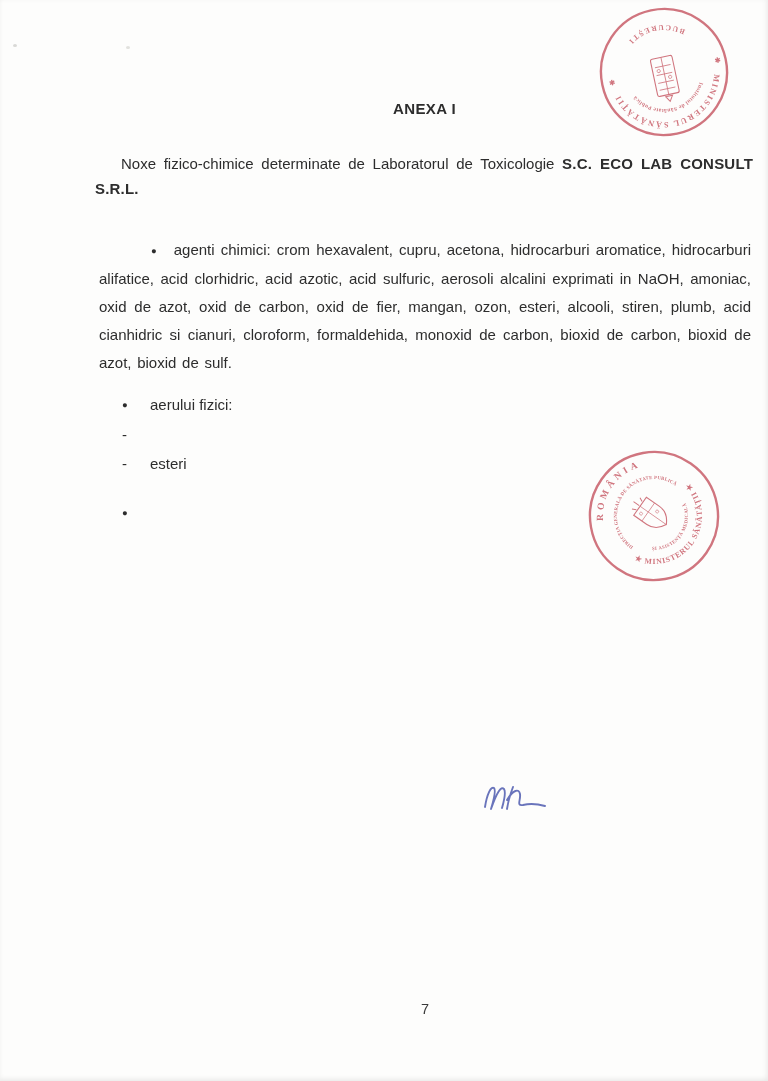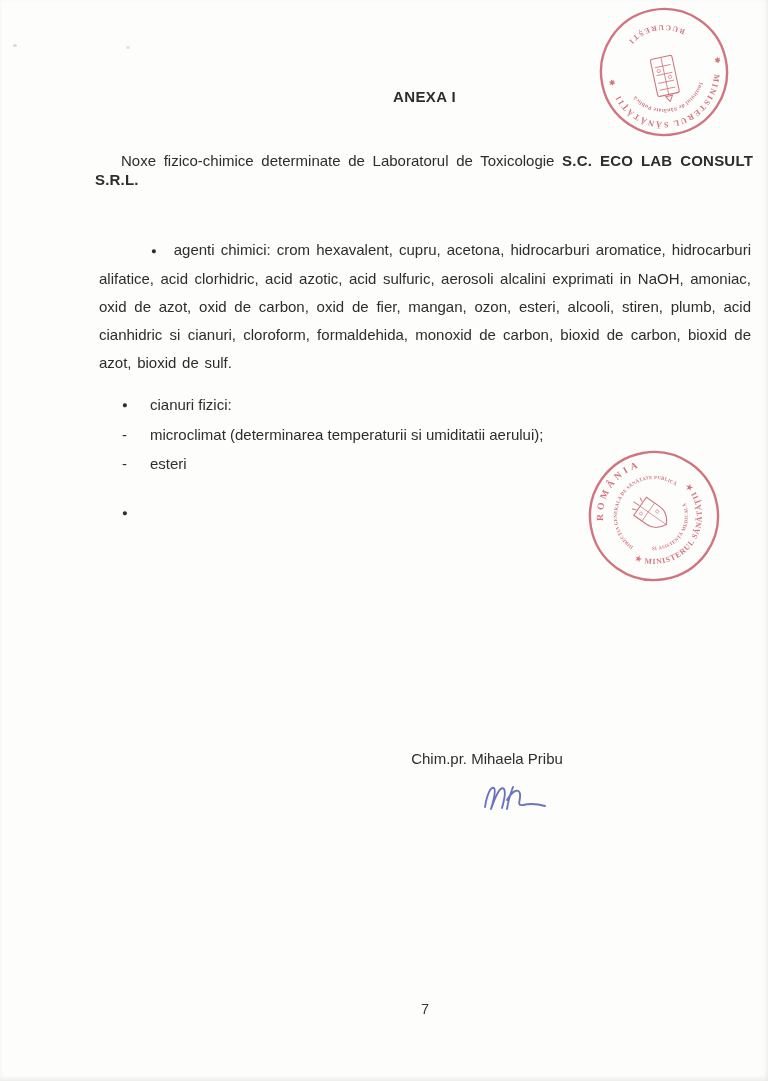--- a/index.html
+++ b/index.html
@@ -12,27 +12,27 @@
     font-family:"Liberation Sans","DejaVu Sans",sans-serif;
     color:#2d2d2d;
     box-shadow:inset 0 -3px 4px rgba(0,0,0,.05), inset -3px 0 4px rgba(0,0,0,.035);
   }
   .speck{position:absolute;background:#d9d9d6;border-radius:50%;width:4px;height:3px;}
   .s1{left:13px;top:44px;}
   .s2{left:126px;top:46px;opacity:.8;}
 
   .title{
     position:absolute;top:84px;left:95px;right:14px;
-    margin:4px;text-align:center;
+    margin:16px;text-align:center;
     font-size:15px;font-weight:bold;letter-spacing:.4px;
   }
   .intro{
     position:absolute;top:151px;left:95px;right:15px;
     margin:0;text-align:justify;text-indent:26px;
-    font-size:15px;line-height:19px;word-spacing:1.5px;
+    font-size:15px;line-height:25px;word-spacing:1.5px;
   }
   .intro b{letter-spacing:.2px;}
   .chem{
     position:absolute;top:232px;left:95px;right:13px;
     margin:4px;text-align:justify;text-indent:26px;
     font-size:15px;line-height:28.2px;word-spacing:1.5px;
   }
   .bullet{
     display:inline-block;font-size:9.5px;vertical-align:1.5px;
   }
@@ -98,25 +98,24 @@
   <p class="intro">
     <span>Noxe fizico-chimice determinate de Laboratorul de Toxicologie</span>
     <b>S.C. ECO LAB CONSULT S.R.L.</b>
   </p>
 
   <p class="chem"><span class="bullet">●</span><span>agenti chimici: crom hexavalent, cupru, acetona, hidrocarburi aromatice, hidrocarburi alifatice, acid clorhidric, acid azotic, acid sulfuric, aerosoli alcalini exprimati in NaOH, amoniac, oxid de azot, oxid de carbon, oxid de fier, mangan, ozon, esteri, alcooli, stiren, plumb, acid cianhidric si cianuri, cloroform, formaldehida, monoxid de carbon, bioxid de carbon, bioxid de azot, bioxid de sulf.</span></p>
 
   <div class="phys">
     <div class="row">
       <span class="marker bullet">●</span>
-      <span>cianuri fizici:</span>
+      <span>aerului fizici:</span>
     </div>
     <div class="row">
       <span class="marker">-</span>
-      <span>microclimat (determinarea temperaturii si umiditatii aerului);</span>
     </div>
     <div class="row">
       <span class="marker">-</span>
       <span>esteri</span>
     </div>
   </div>
 
   <div class="dustrow">
     <div class="row">
       <span class="marker bullet">●</span>
@@ -148,21 +147,20 @@
         <path d="M59 53 h22 v16 c0 9 -7 14 -11 16 c-4 -2 -11 -7 -11 -16 z" stroke-width="1.1"></path>
         <path d="M70 53 v32 M59 63 h22" stroke-width=".7"></path>
         <path d="M63 48 l2 4 M70 45 v7 M77 48 l-2 4" stroke-width="1"></path>
         <circle cx="64.5" cy="58" r="1.5" stroke-width=".6"></circle>
         <circle cx="75.5" cy="70" r="1.5" stroke-width=".6"></circle>
       </g>
     </g>
   </svg>
 
   <div class="signoff">
-    <div>Chim.pr. Mihaela Pribu</div>
   </div>
 
   <svg class="sig-svg" viewBox="0 0 74 34" aria-hidden="true" style="color: rgb(90, 102, 181);">
     <path d="M7 26 C9 13 13 5 16 7 C18 9 16 18 13 28 C19 11 23 5 26 8 C28 11 26 20 24 27 M35 6 C32 14 30 21 29 28 M29 19 C35 9 41 7 42 13 C43 19 38 25 45 24 C53 22 60 23 67 25" fill="none" stroke="currentColor" stroke-width="1.9" stroke-linecap="round" stroke-linejoin="round"></path>
   </svg>
 
   <div class="pagenum">7</div>
 
 </div>
 

